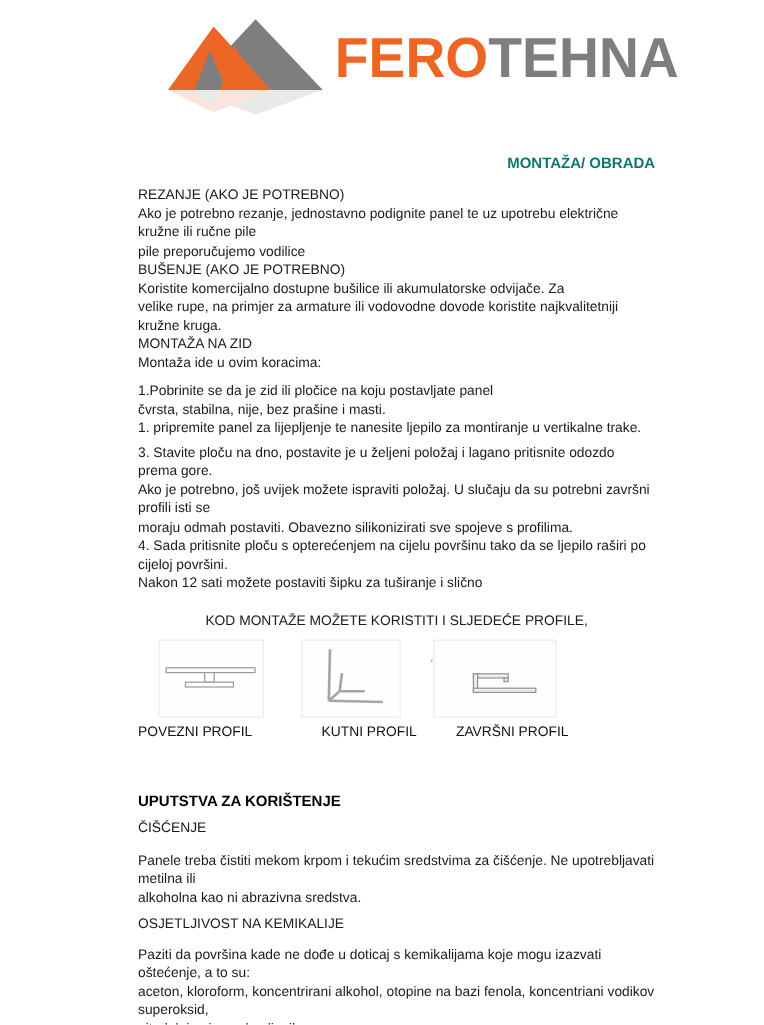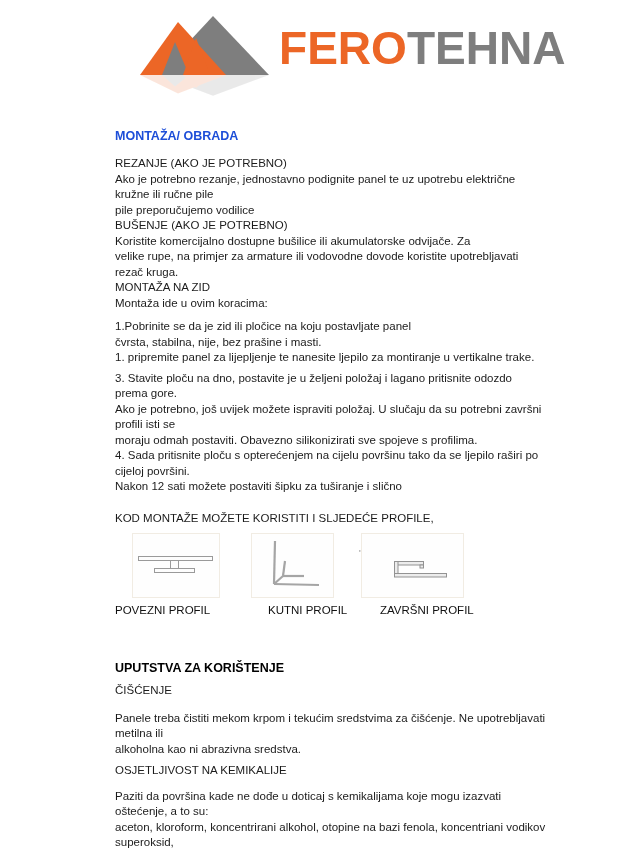--- a/index.html
+++ b/index.html
@@ -22,29 +22,29 @@
     margin-left:4px;margin-top:16px;
     font-size:47px;font-weight:700;letter-spacing:0px;
     line-height:44px;white-space:nowrap;
     transform:scaleX(0.98);transform-origin:left;
   }
   .brand .fero{color:#ec6626;}
   .brand .tehna{color:#7e7e7e;}
   
   .content{padding:0 70px 0 75px;}
   .doc-title{
-    font-size:12.5px;font-weight:700;color:#1d4ed8;
-    margin:26px 0 0 0;line-height:16px;
+    font-size:12.5px;font-weight:700;color:#0f766e;
+    margin:26px 0 0 0;line-height:16px;text-align:right;
   }
   .line{font-size:11.5px;line-height:15.5px;}
   .subhead{font-size:11.5px;line-height:15.5px;}
   .block-a{margin-top:12px;}
   .block-b{margin-top:8px;}
   .block-c{margin-top:5px;}
-  .profiles-intro{margin-top:16px;}
+  .profiles-intro{margin-top:16px;text-align:center;}
   
   .profiles-row{position:relative;height:94px;margin-top:7px;}
   .profile-box{
     position:absolute;top:0;height:63px;
     border:1px solid #f1ece3;background:#fefefe;
     display:flex;align-items:center;justify-content:center;
   }
   .box-povezni{left:17px;width:86px;}
   .box-kutni{left:136px;width:81px;}
   .box-zavrsni{left:246px;width:101px;}
@@ -90,21 +90,21 @@
   <div class="content">
 
     <div class="doc-title">MONTAŽA/ OBRADA</div>
 
     <div class="block-a">
       <div class="line subhead">REZANJE (AKO JE POTREBNO)</div>
       <div class="line">Ako je potrebno rezanje, jednostavno podignite panel te uz upotrebu električne kružne ili ručne pile</div>
       <div class="line">pile preporučujemo vodilice</div>
       <div class="line subhead">BUŠENJE (AKO JE POTREBNO)</div>
       <div class="line">Koristite komercijalno dostupne bušilice ili akumulatorske odvijače. Za</div>
-      <div class="line">velike rupe, na primjer za armature ili vodovodne dovode koristite upotrebljavati rezač kruga.</div>
+      <div class="line">velike rupe, na primjer za armature ili vodovodne dovode koristite najkvalitetniji kružne kruga.</div>
       <div class="line subhead">MONTAŽA NA ZID</div>
       <div class="line">Montaža ide u ovim koracima:</div>
     </div>
 
     <div class="block-b">
       <div class="line">1.Pobrinite se da je zid ili pločice na koju postavljate panel</div>
       <div class="line">čvrsta, stabilna, nije, bez prašine i masti.</div>
       <div class="line">1. pripremite panel za lijepljenje te nanesite ljepilo za montiranje u vertikalne trake.</div>
     </div>
 

